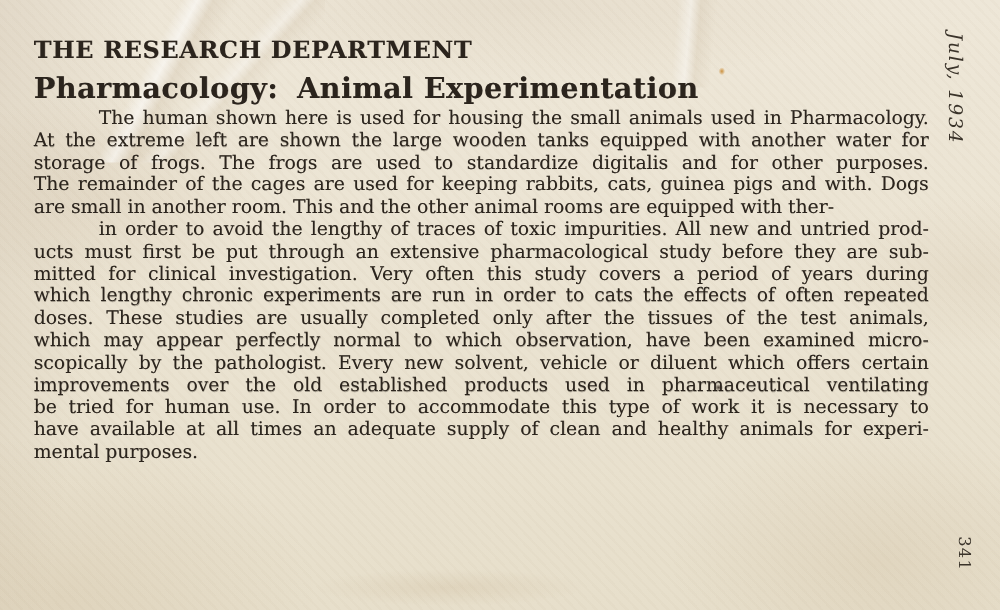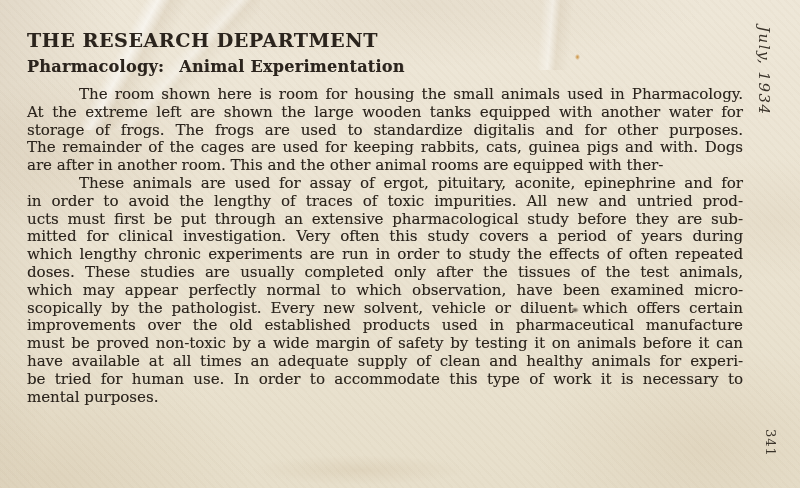--- a/index.html
+++ b/index.html
@@ -49,21 +49,21 @@
   .header {
     position:absolute; left:27px; top:29px; width:716px;
     text-align:left;
   }
   .title {
     font-size:19px; font-weight:bold; letter-spacing:0.6px;
     text-shadow:0.3px 0.3px 0 rgba(43,36,29,0.4);
   }
   .subtitle {
     margin-top:6px;
-    font-size:16px; font-weight:bold; letter-spacing:0.3px;
+    font-size:23px; font-weight:bold; letter-spacing:0.3px;
     text-shadow:0.3px 0.3px 0 rgba(43,36,29,0.4);
   }
   .subtitle .gap { display:inline-block; width:15px; }
   .text-block {
     position:absolute; left:27px; top:86px; width:716px;
     font-size:15px; line-height:17.8px;
     text-shadow:0.25px 0.25px 0 rgba(43,36,29,0.35);
   }
   .para .line {
     text-align:justify;
@@ -98,39 +98,37 @@
 
   <div class="header">
     <div class="title">THE RESEARCH DEPARTMENT</div>
     <div class="subtitle">
       <span>Pharmacology:</span><span class="gap"></span><span>Animal Experimentation</span>
     </div>
   </div>
 
   <div class="text-block">
     <div class="para">
-        <div class="line">The room shown here is room for housing the small animals used in Pharmacology.</div>
+        <div class="line">The human shown here is used for housing the small animals used in Pharmacology.</div>
         <div class="line">At the extreme left are shown the large wooden tanks equipped with another water for</div>
         <div class="line">storage of frogs.  The frogs are used to standardize digitalis and for other purposes.</div>
         <div class="line">The remainder of the cages are used for keeping rabbits, cats, guinea pigs and with.  Dogs</div>
-        <div class="line">are after in another room.  This and the other animal rooms are equipped with ther-</div>
+        <div class="line">are small in another room.  This and the other animal rooms are equipped with ther-</div>
       </div>
     <div class="para">
-        <div class="line">These animals are used for assay of ergot, pituitary, aconite, epinephrine and for</div>
         <div class="line">in order to avoid the lengthy of traces of toxic impurities.  All new and untried prod-</div>
         <div class="line">ucts must first be put through an extensive pharmacological study before they are sub-</div>
         <div class="line">mitted for clinical investigation.  Very often this study covers a period of years during</div>
-        <div class="line">which lengthy chronic experiments are run in order to study the effects of often repeated</div>
+        <div class="line">which lengthy chronic experiments are run in order to cats the effects of often repeated</div>
         <div class="line">doses.  These studies are usually completed only after the tissues of the test animals,</div>
         <div class="line">which may appear perfectly normal to which observation, have been examined micro-</div>
         <div class="line">scopically by the pathologist.  Every new solvent, vehicle or diluent which offers certain</div>
-        <div class="line">improvements over the old established products used in pharmaceutical manufacture</div>
-        <div class="line">must be proved non-toxic by a wide margin of safety by testing it on animals before it can</div>
+        <div class="line">improvements over the old established products used in pharmaceutical ventilating</div>
+        <div class="line">be tried for human use.  In order to accommodate this type of work it is necessary to</div>
         <div class="line">have available at all times an adequate supply of clean and healthy animals for experi-</div>
-        <div class="line">be tried for human use.  In order to accommodate this type of work it is necessary to</div>
         <div class="line">mental purposes.</div>
       </div>
   </div>
 
   <div class="margin-date">July, 1934</div>
 
   <div class="margin-pagenum">341</div>
 
 </div>
 

